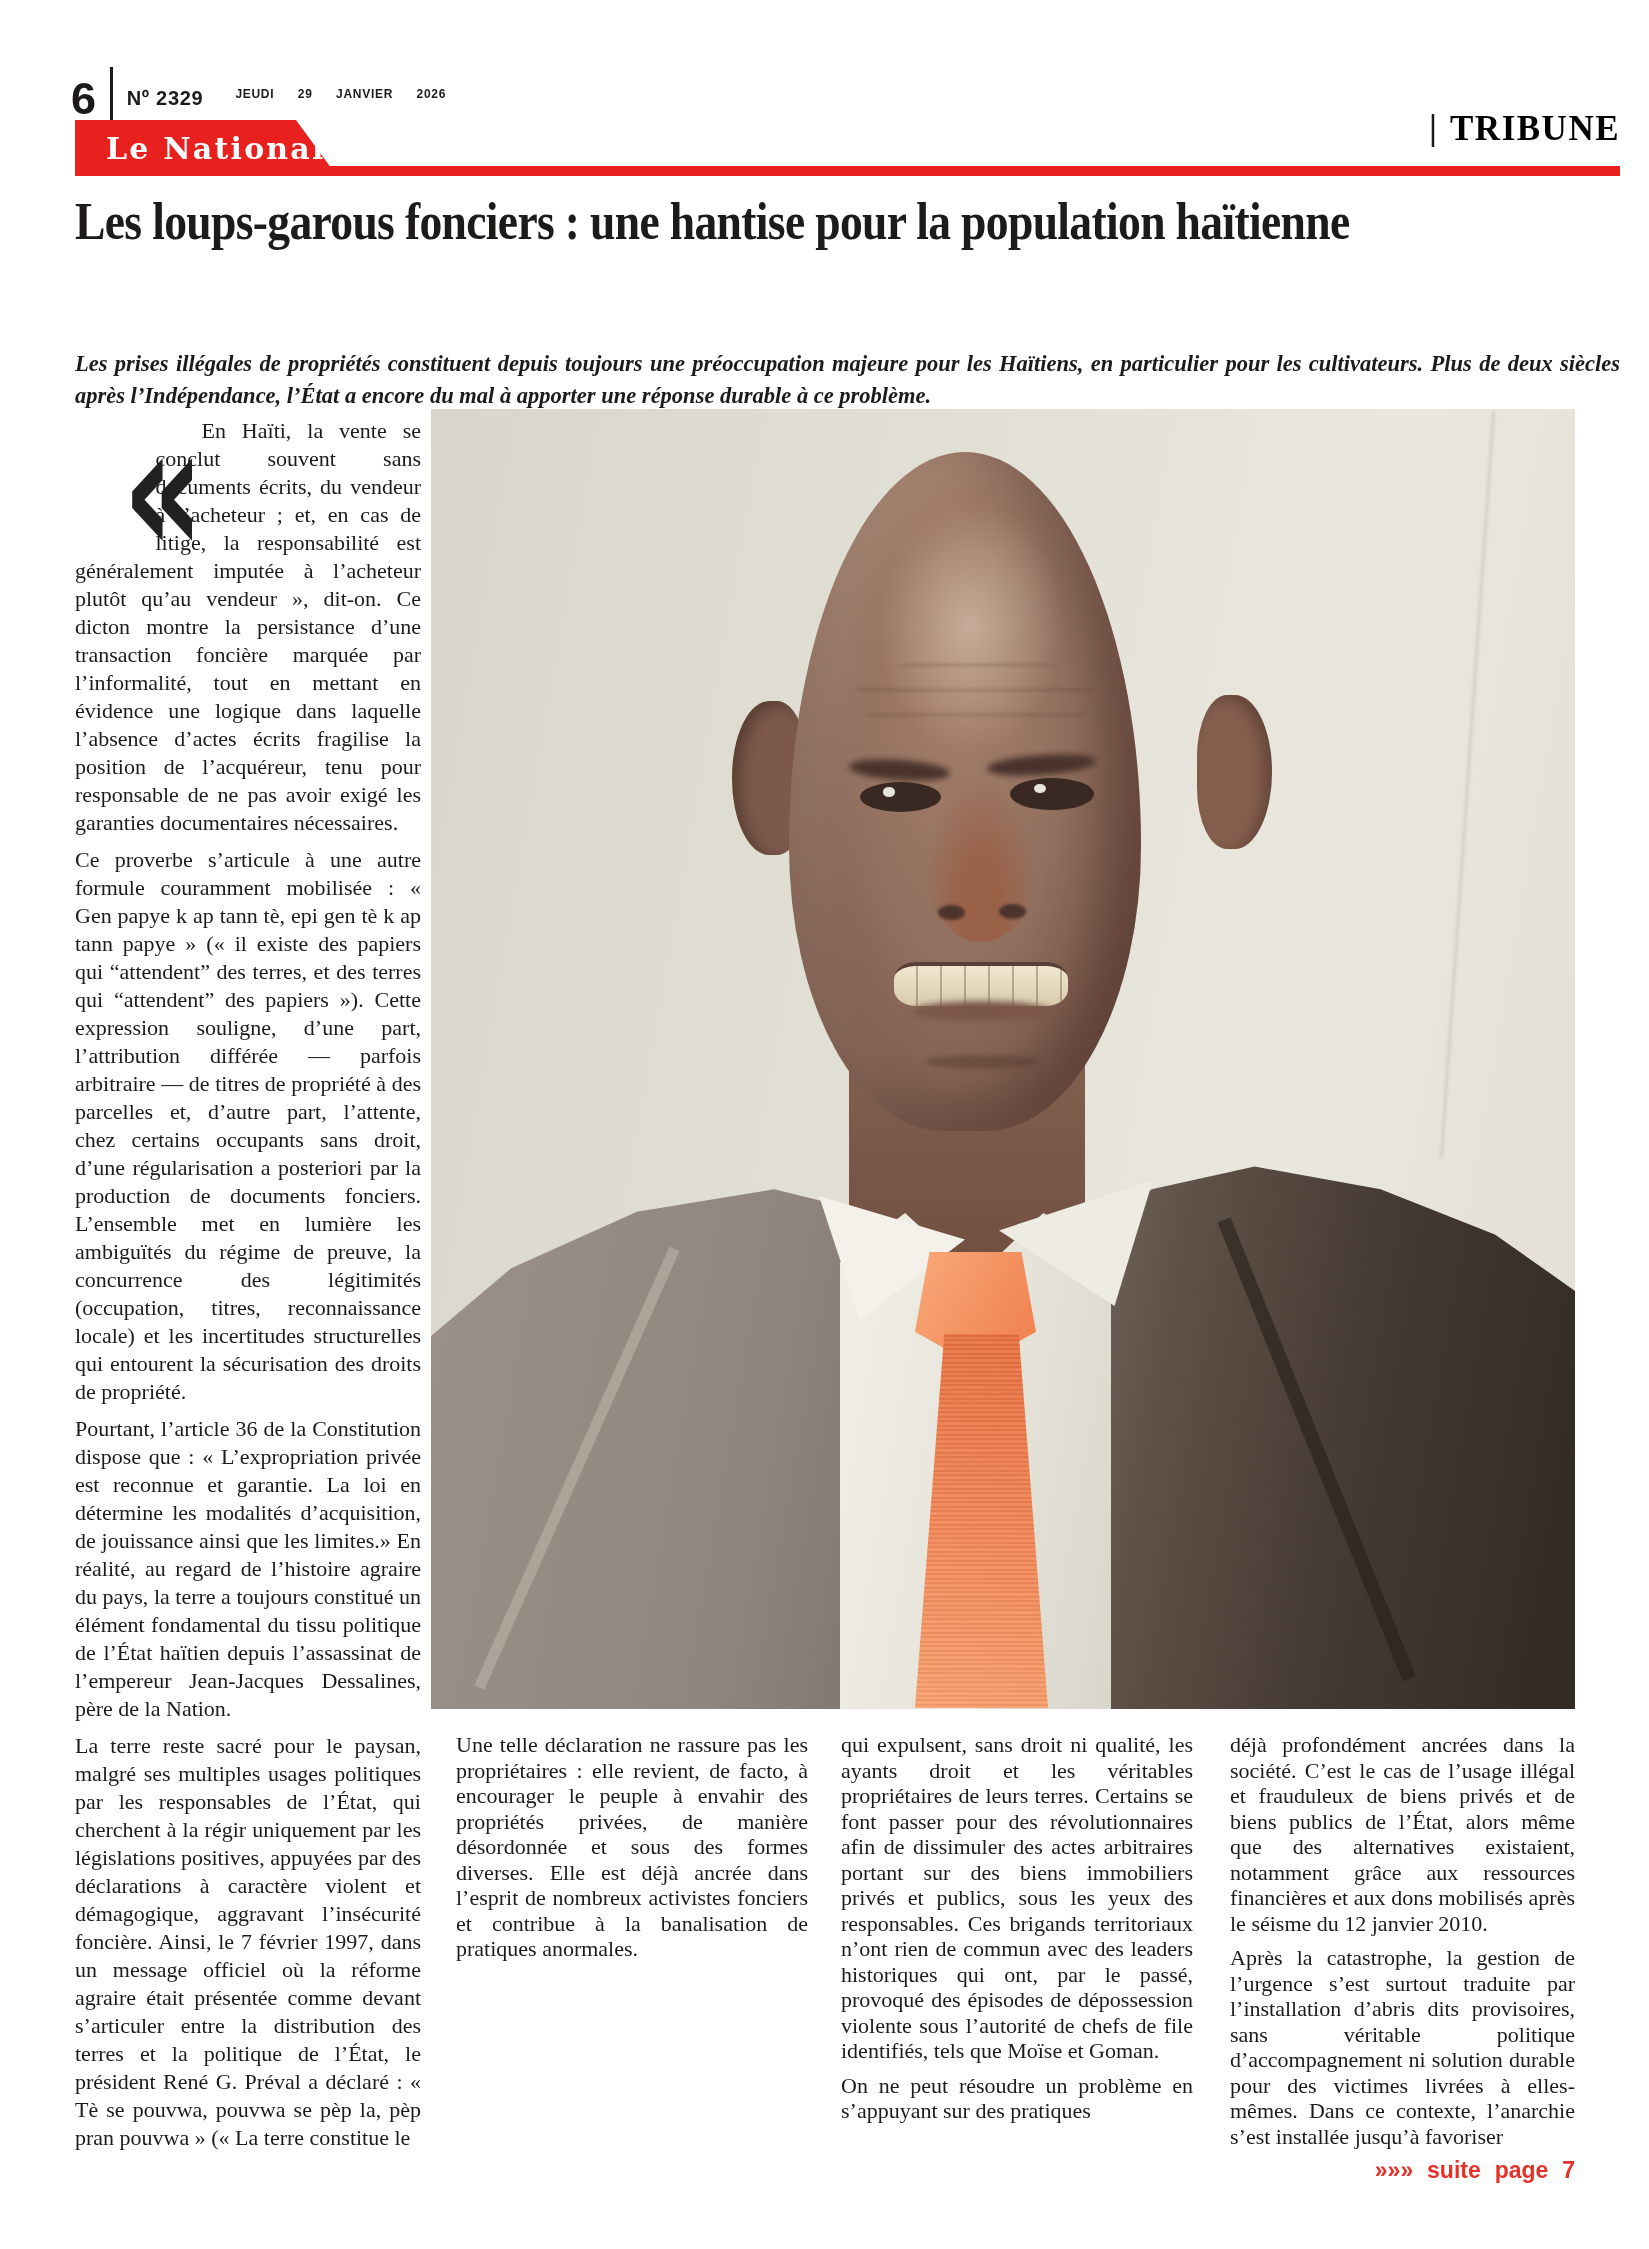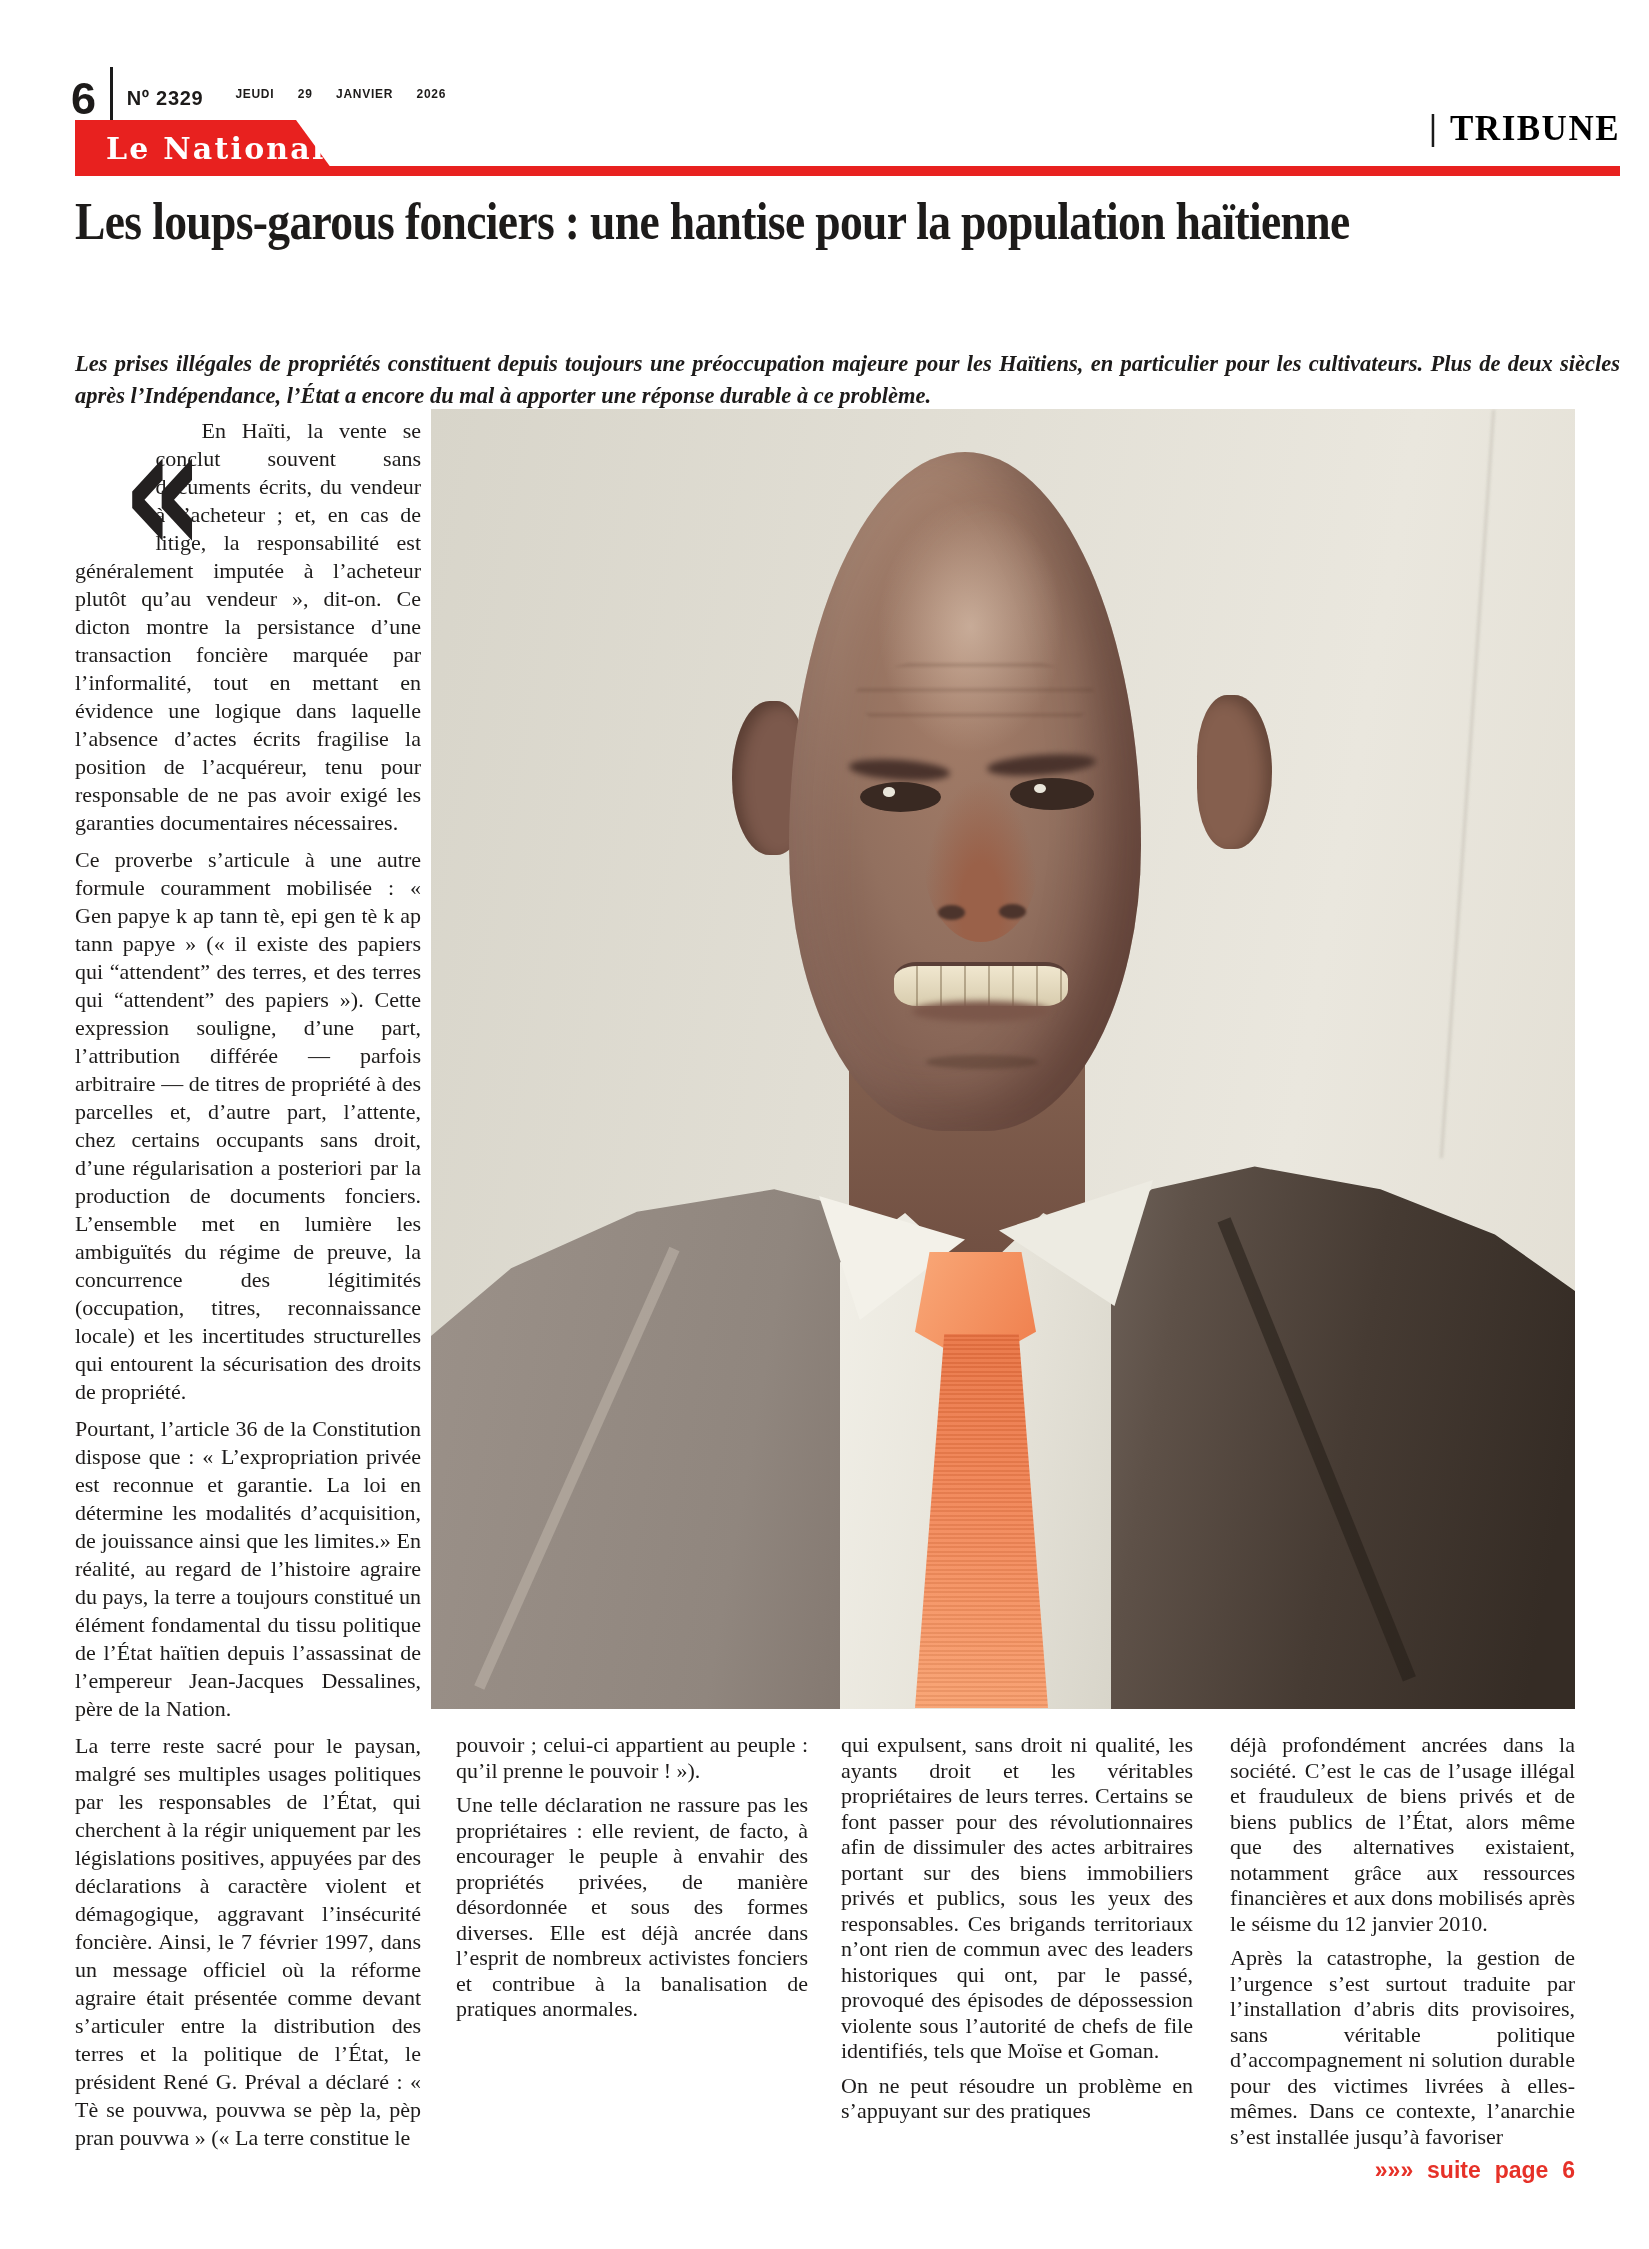--- a/index.html
+++ b/index.html
@@ -164,29 +164,28 @@
   </div>
 
   <div class="bodycol col1">
     <p class="p-first"><span class="dropq">«</span><span>En Haïti, la vente se conclut souvent sans documents écrits, du vendeur à l’acheteur ; et, en cas de litige, la responsabilité est généralement imputée à l’acheteur plutôt qu’au vendeur », dit-on. Ce dicton montre la persistance d’une transaction foncière marquée par l’informalité, tout en mettant en évidence une logique dans laquelle l’absence d’actes écrits fragilise la position de l’acquéreur, tenu pour responsable de ne pas avoir exigé les garanties documentaires nécessaires.</span></p>
     <p>Ce proverbe s’articule à une autre formule couramment mobilisée : « Gen papye k ap tann tè, epi gen tè k ap tann papye » (« il existe des papiers qui “attendent” des terres, et des terres qui “attendent” des papiers »). Cette expression souligne, d’une part, l’attribution différée — parfois arbitraire — de titres de propriété à des parcelles et, d’autre part, l’attente, chez certains occupants sans droit, d’une régularisation a posteriori par la production de documents fonciers. L’ensemble met en lumière les ambiguïtés du régime de preuve, la concurrence des légitimités (occupation, titres, reconnaissance locale) et les incertitudes structurelles qui entourent la sécurisation des droits de propriété.</p>
     <p>Pourtant, l’article 36 de la Constitution dispose que : « L’expropriation privée est reconnue et garantie. La loi en détermine les modalités d’acquisition, de jouissance ainsi que les limites.» En réalité, au regard de l’histoire agraire du pays, la terre a toujours constitué un élément fondamental du tissu politique de l’État haïtien depuis l’assassinat de l’empereur Jean-Jacques Dessalines, père de la Nation.</p>
     <p>La terre reste sacré pour le paysan, malgré ses multiples usages politiques par les responsables de l’État, qui cherchent à la régir uniquement par les législations positives, appuyées par des déclarations à caractère violent et démagogique, aggravant l’insécurité foncière. Ainsi, le 7 février 1997, dans un message officiel où la réforme agraire était présentée comme devant s’articuler entre la distribution des terres et la politique de l’État, le président René G. Préval a déclaré : « Tè se pouvwa, pouvwa se pèp la, pèp pran pouvwa »  (« La terre constitue le</p>
   </div>
 
   <div class="bodycol colB col2">
-    <p>pouvoir ; celui-ci appartient au peuple : qu’il prenne le pouvoir ! »).</p>
     <p>Une telle déclaration ne rassure pas les propriétaires : elle revient, de facto, à encourager le peuple à envahir des propriétés privées, de manière désordonnée et sous des formes diverses. Elle est déjà ancrée dans l’esprit de nombreux activistes fonciers et contribue à la banalisation de pratiques anormales.</p>
   </div>
 
   <div class="bodycol colB col3">
     <p>qui expulsent, sans droit ni qualité, les ayants droit et les véritables propriétaires de leurs terres. Certains se font passer pour des révolutionnaires afin de dissimuler des actes arbitraires portant sur des biens immobiliers privés et publics, sous les yeux des responsables. Ces brigands territoriaux n’ont rien de commun avec des leaders historiques qui ont, par le passé, provoqué des épisodes de dépossession violente sous l’autorité de chefs de file identifiés, tels que Moïse et Goman.</p>
     <p>On ne peut résoudre un problème en s’appuyant sur des pratiques</p>
   </div>
 
   <div class="bodycol colB col4">
     <p>déjà profondément ancrées dans la société. C’est le cas de l’usage illégal et frauduleux de biens privés et de biens publics de l’État, alors même que des alternatives existaient, notamment grâce aux ressources financières et aux dons mobilisés après le séisme du 12 janvier 2010.</p>
     <p>Après la catastrophe, la gestion de l’urgence s’est surtout traduite par l’installation d’abris dits provisoires, sans véritable politique d’accompagnement ni solution durable pour des victimes livrées à elles-mêmes. Dans ce contexte, l’anarchie s’est installée jusqu’à favoriser</p>
-    <div class="suite">»»» suite  page  6</div>
+    <div class="suite">»»» suite  page  7</div>
   </div>
 
 </div>
 
 
 </body></html>

